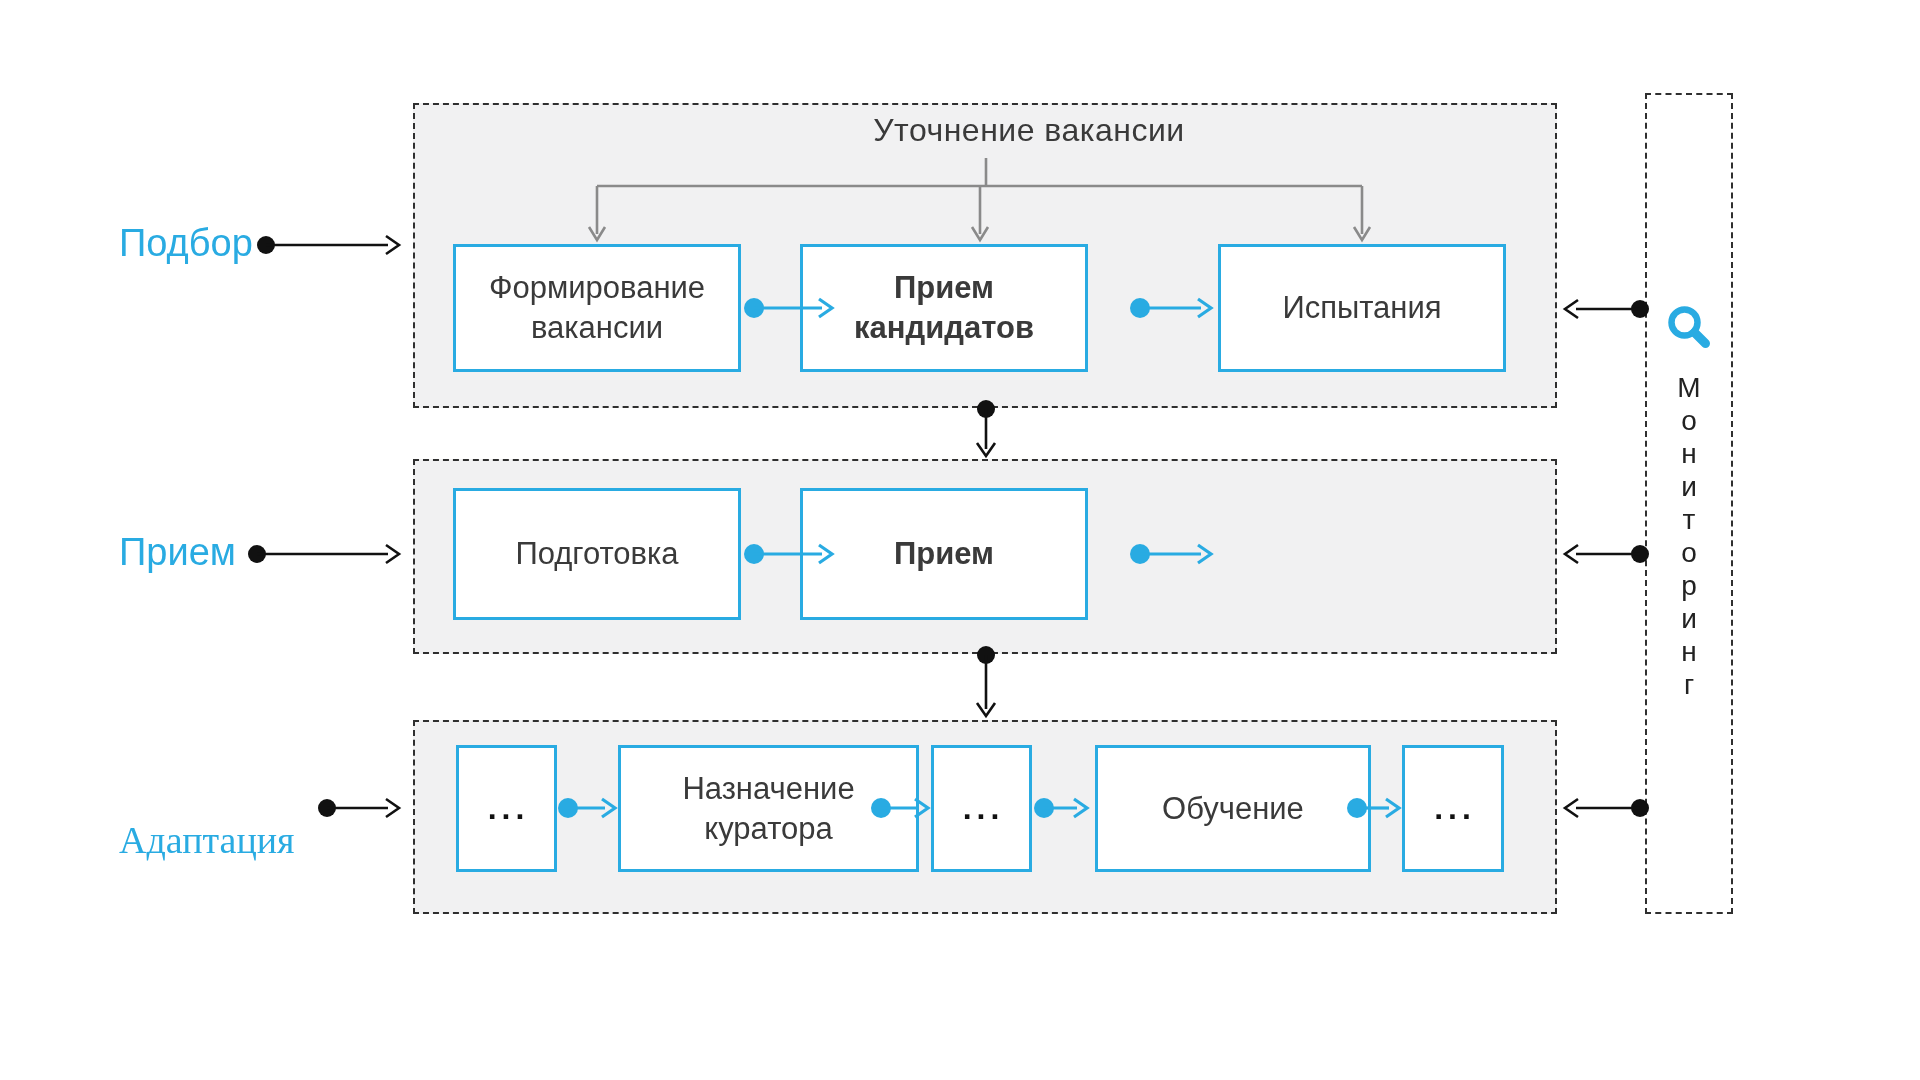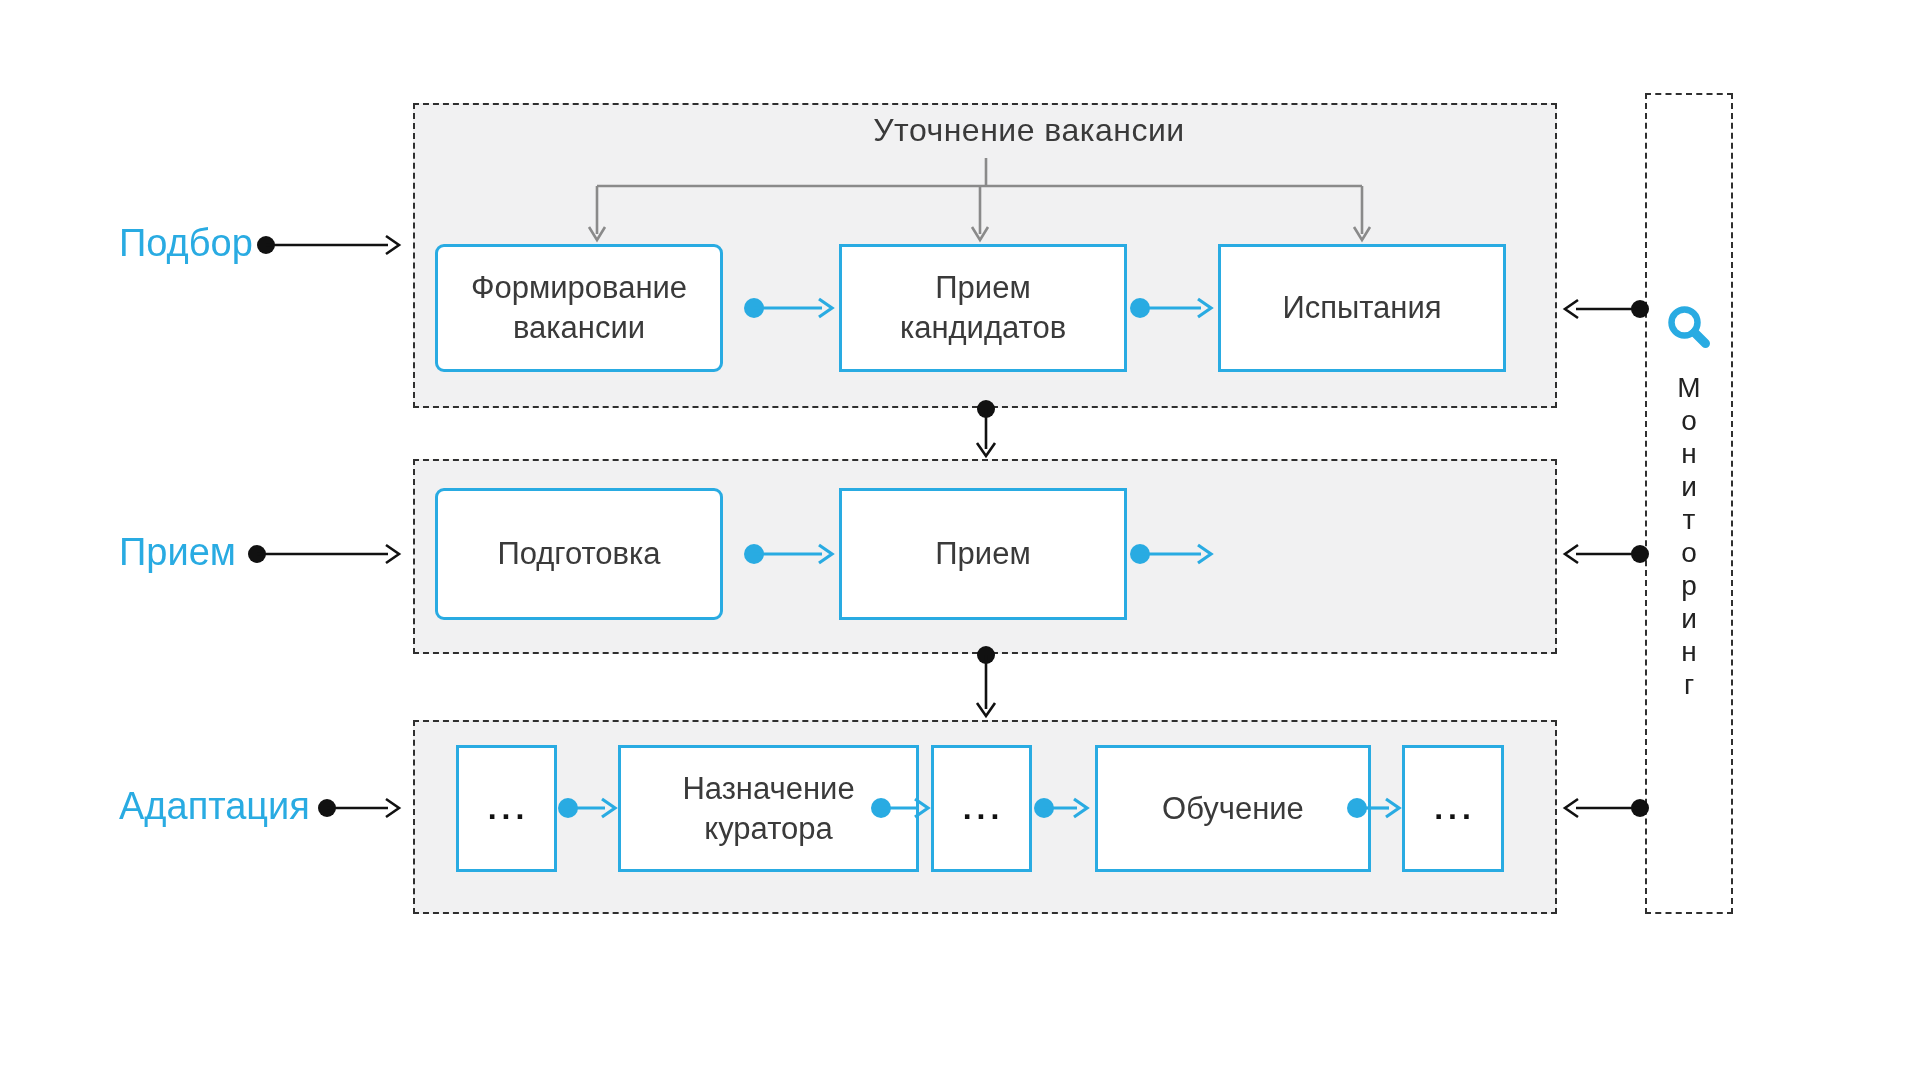--- a/index.html
+++ b/index.html
@@ -24,30 +24,30 @@
   }
   .node{
     position:absolute;background:var(--node-bg,#fff);
     border:3px solid var(--accent,#29ABE2);box-sizing:border-box;
     display:flex;align-items:center;justify-content:center;text-align:center;
     font-size:31px;line-height:1.28;color:var(--text,#333);padding:0 16px;
   }
   .n-r1{top:244px;height:128px;width:288px;}
   .n-r2{top:488px;height:132px;width:288px;}
   .n-r3{top:745px;height:127px;}
-  .x1{left:435px;border-radius:9px;} .x2{left:839px;} .x3{left:1218px;}
+  .x1{left:453px;} .x2{left:800px;font-weight:bold;} .x3{left:1218px;}
   .s1{left:456px;width:101px;} .w1{left:618px;width:301px;}
   .s2{left:931px;width:101px;} .w2{left:1095px;width:276px;}
   .s3{left:1402px;width:102px;}
   .dots-node{font-size:32px;font-weight:700;letter-spacing:5px;color:#111;padding-left:20px;}
   .side-label{
     position:absolute;left:119px;font-size:38px;color:var(--accent,#29ABE2);
     white-space:nowrap;
   }
-  .lbl1{top:222px;text-align:right;} .lbl2{top:531px;} .lbl3{top:785px;}
+  .lbl1{top:222px;text-align:right;} .lbl2{top:531px;} .lbl3{top:818px;font-family:Liberation Serif, serif;}
   .mag{margin-bottom:20px;}
   .mono-letters{display:flex;flex-direction:column;align-items:center;}
   .mono-letters div{font-size:28px;line-height:33px;color:#222;text-align:center;}
   .overlay{position:absolute;left:0;top:0;width:1920px;height:1080px;pointer-events:none;}
   .lk{stroke:var(--ink,#111);stroke-width:2.6;fill:none;}
   .dk{fill:var(--ink,#111);}
   .lb{stroke:var(--accent,#29ABE2);stroke-width:3.2;fill:none;}
   .db{fill:var(--accent,#29ABE2);}
   .lg{stroke:var(--gray-line,#8A8A8A);stroke-width:2.6;fill:none;}
   .mag-stroke{stroke:var(--accent,#29ABE2);fill:none;}

